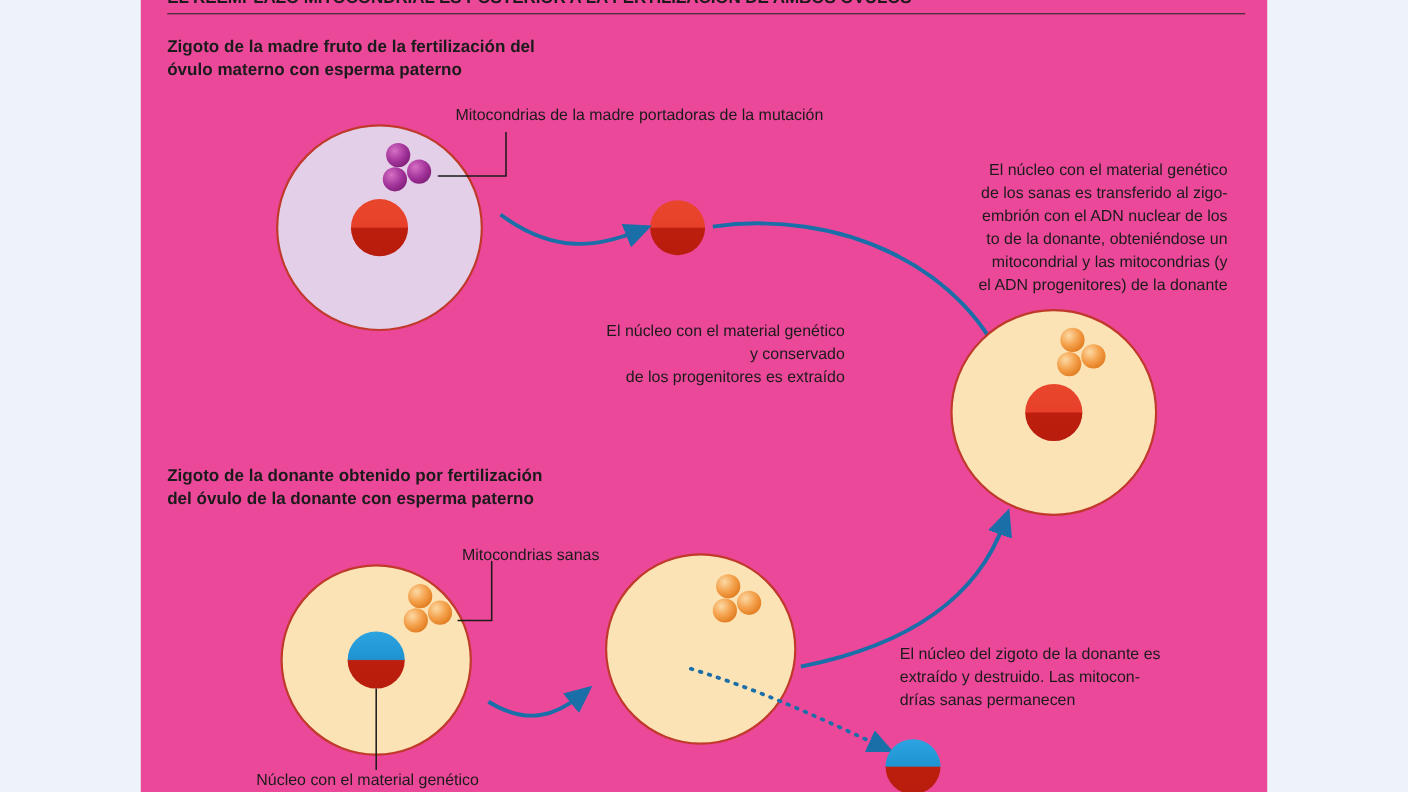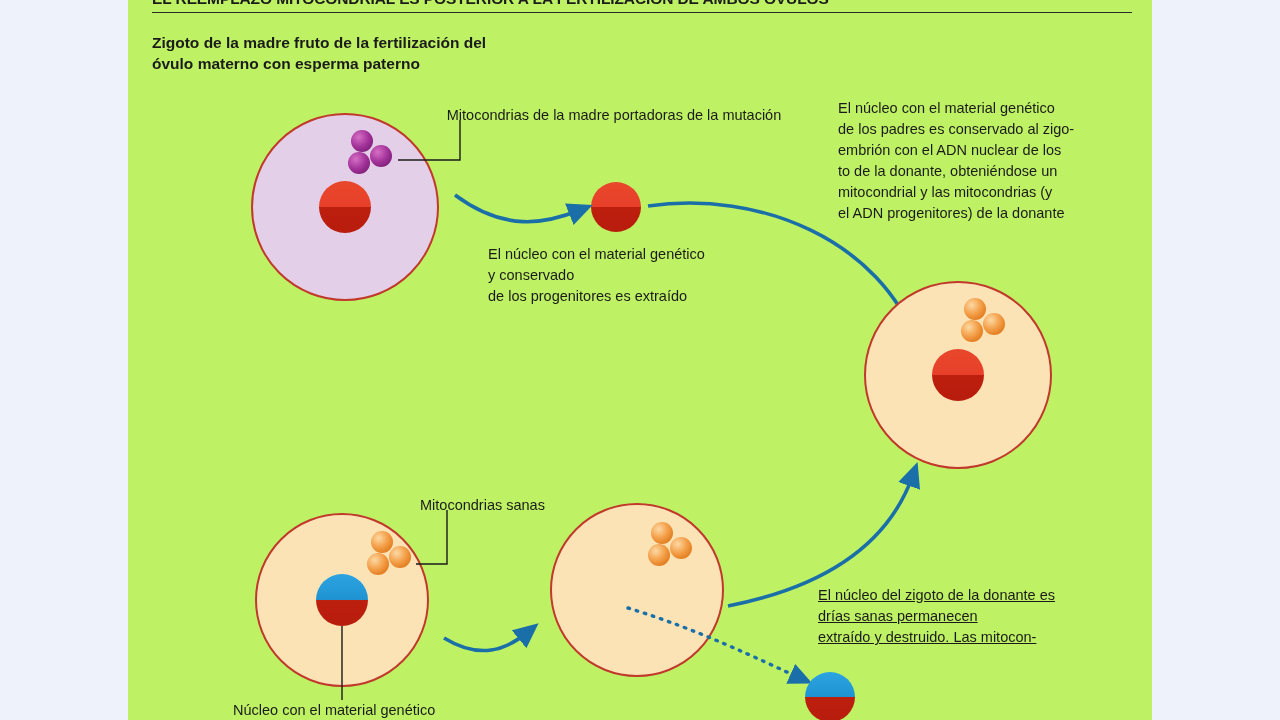--- a/index.html
+++ b/index.html
@@ -17,21 +17,21 @@
     position: relative;
     width: 1280px;
     height: 720px;
   }
   .panel {
     position: absolute;
     left: 128px;
     top: 0;
     width: 1024px;
     height: 720px;
-    background: #bef264;
+    background: #ec4899;
   }
   .title-bar {
     position: absolute;
     left: 24px;
     top: -10px;
     width: 980px;
     font-weight: bold;
     font-size: 15.5px;
     color: #1b1b1b;
     letter-spacing: -0.1px;
@@ -51,21 +51,21 @@
     font-size: 15.5px;
     line-height: 21px;
     color: #1b1b1b;
   }
   .caption {
     position: absolute;
     font-size: 14.5px;
     line-height: 21px;
     color: #1b1b1b;
   }
-  .caption.center { text-align: left; }
+  .caption.center { text-align: right; margin-top: 47px; }
 
   svg.layer {
     position: absolute;
     left: 0;
     top: 0;
     width: 1280px;
     height: 720px;
     pointer-events: none;
   }
 </style>
@@ -76,46 +76,50 @@
   <div class="panel">
 
     <div class="title-bar">EL REEMPLAZO MITOCONDRIAL ES POSTERIOR A LA FERTILIZACIÓN DE AMBOS ÓVULOS</div>
     <div class="title-rule"></div>
 
     <div class="section-head" style="left:24px; top:32px; width:520px;">
       <div>Zigoto de la madre fruto de la fertilización del</div>
       <div>óvulo materno con esperma paterno</div>
     </div>
 
-
-    <div class="caption" style="left:286px; top:105px; width:400px;text-align:center;">Mitocondrias de la madre portadoras de la mutación</div>
+    <div class="section-head" style="left:24px; top:422px; width:540px;">
+      <div>Zigoto de la donante obtenido por fertilización</div>
+      <div>del óvulo de la donante con esperma paterno</div>
+    </div>
+
+    <div class="caption" style="left:286px; top:95px; width:400px;">Mitocondrias de la madre portadoras de la mutación</div>
 
     <div class="caption center" style="left:360px; top:244px; width:280px;">
       <div>El núcleo con el material genético</div>
       <div>y conservado</div>
       <div>de los progenitores es extraído</div>
     </div>
 
     <div class="caption center" style="left:710px; top:98px; width:278px;">
       <div>El núcleo con el material genético</div>
-      <div>de los padres es conservado al zigo-</div>
+      <div>de los sanas es transferido al zigo-</div>
       <div>embrión con el ADN nuclear de los</div>
       <div>to de la donante, obteniéndose un</div>
       <div>mitocondrial y las mitocondrias (y</div>
       <div>el ADN progenitores) de la donante</div>
     </div>
 
     <div class="caption" style="left:292px; top:495px; width:210px;">
       <div>Mitocondrias sanas</div>
     </div>
 
-    <div class="caption" style="left:690px; top:585px; width:310px;text-decoration:underline;">
+    <div class="caption" style="left:690px; top:585px; width:310px;">
       <div>El núcleo del zigoto de la donante es</div>
+      <div>extraído y destruido. Las mitocon-</div>
       <div>drías sanas permanecen</div>
-      <div>extraído y destruido. Las mitocon-</div>
     </div>
 
     <div class="caption" style="left:105px; top:700px; width:300px;">Núcleo con el material genético</div>
   </div>
 
   <svg class="layer" viewBox="0 0 1280 720">
     <defs>
       <linearGradient id="nucGrad" x1="0" y1="0" x2="0" y2="1">
         <stop offset="0%" stop-color="#e8472c"></stop>
         <stop offset="49%" stop-color="#e8402a"></stop>

